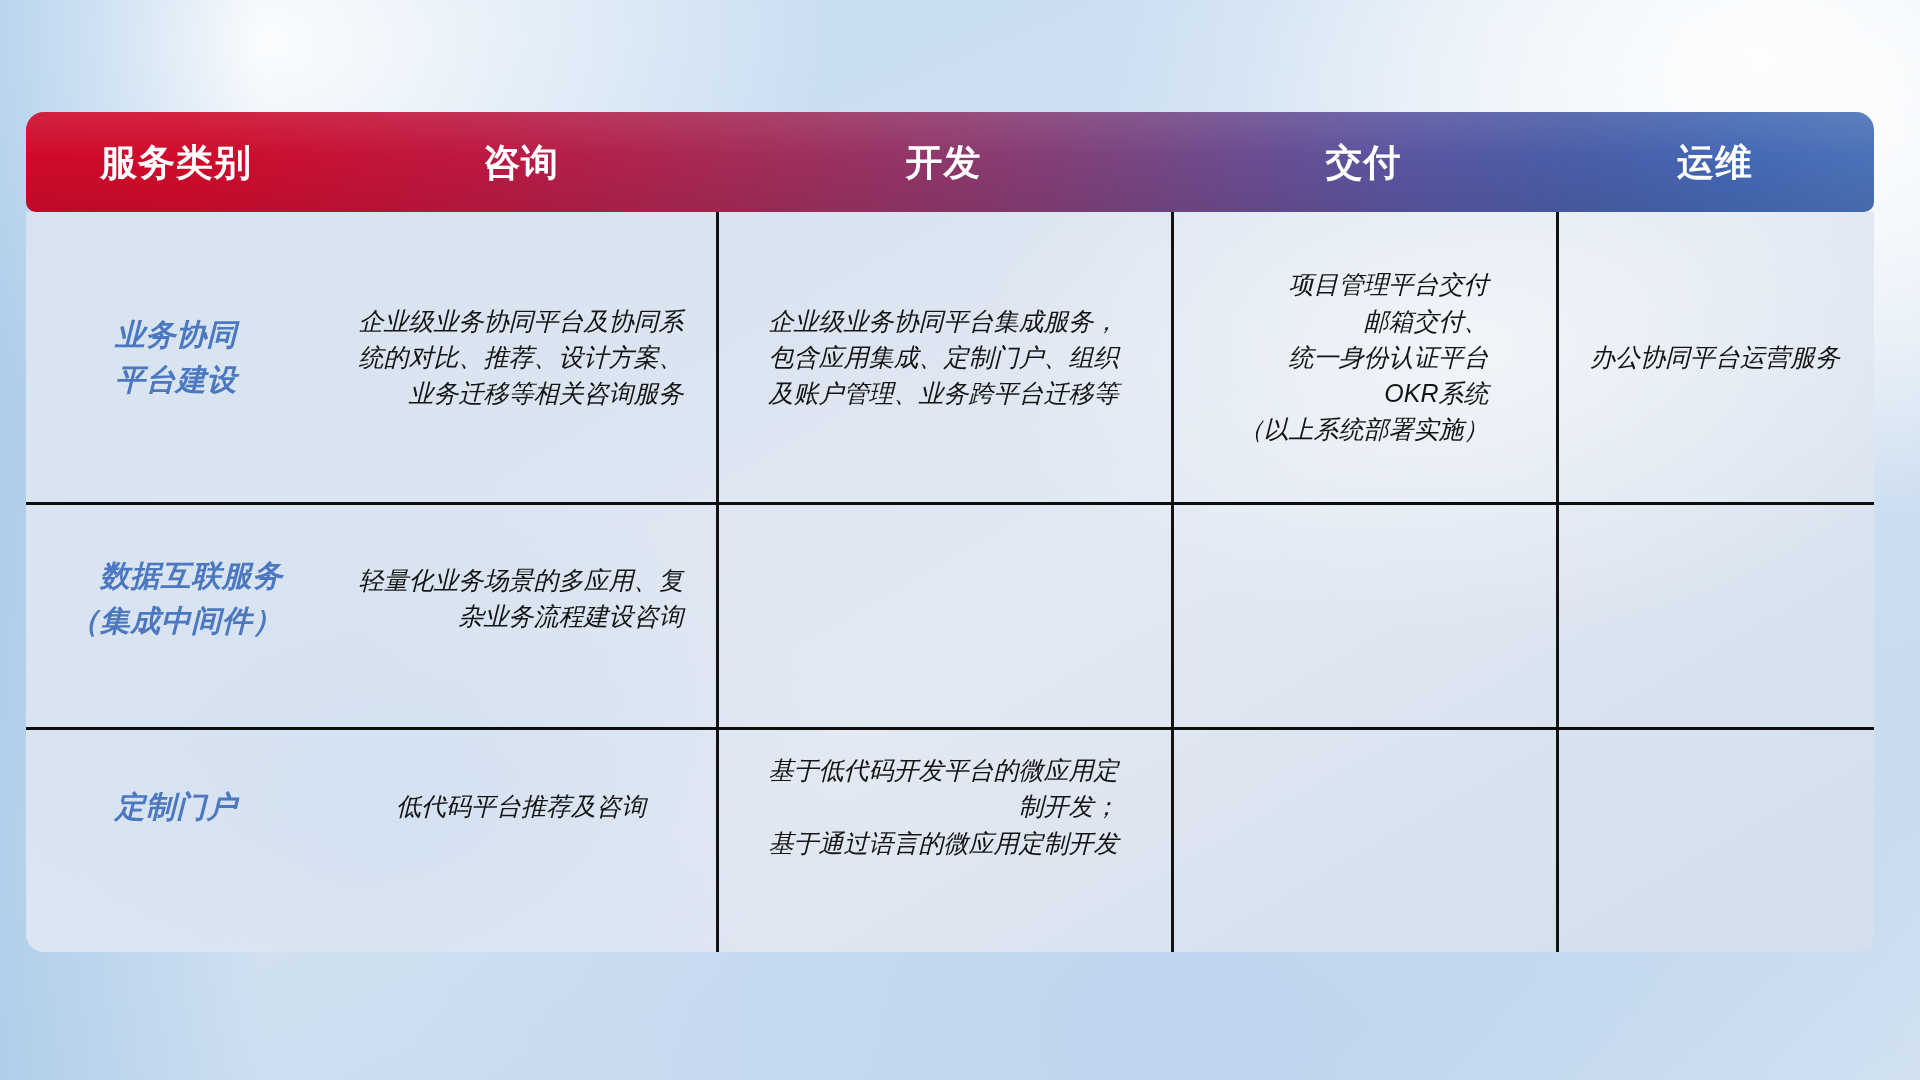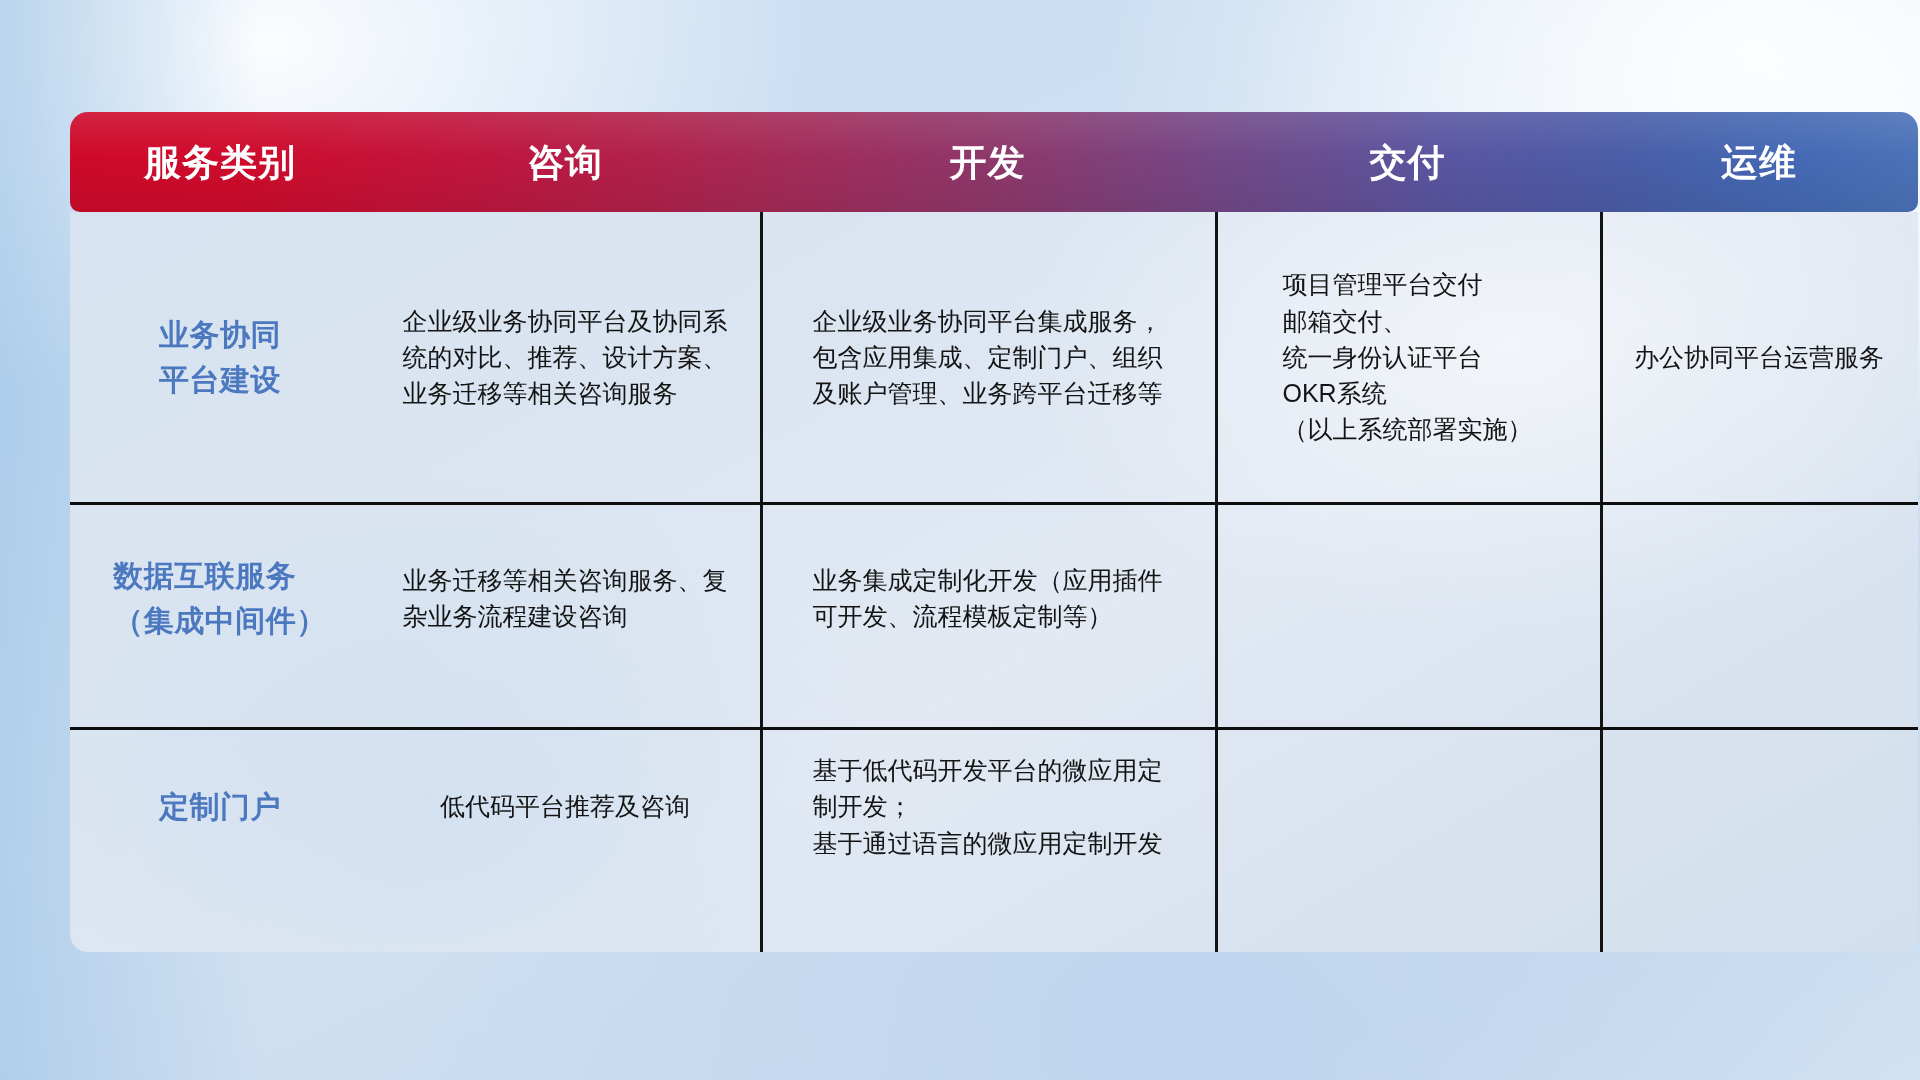--- a/index.html
+++ b/index.html
@@ -37,21 +37,20 @@
     background: radial-gradient(ellipse at 80% 10%, rgba(255,255,255,0.85) 0%, rgba(255,255,255,0.0) 70%);
   }
 
   
   #service-table {
     position: absolute;
     left: 26px;
     top: 112px;
     width: 1848px;
     height: 840px;
-    margin-left: 44px;
   }
 
   #table-header {
     position: relative;
     height: 100px;
     border-radius: 18px 18px 10px 10px;
     background: linear-gradient(90deg,
         #ce0a2b 0%,
         #cf0b2c 9%,
         #bd1840 24%,
@@ -132,25 +131,26 @@
     z-index: 4;
   }
   #col-divider-1 { left: 690px; }
   #col-divider-2 { left: 1145px; }
   #col-divider-3 { left: 1530px; }
 
   .body-cell {
     display: flex;
     align-items: center;
     justify-content: center;
-    text-align: left;
+    text-align: right;
     box-sizing: border-box;
     padding: 6px 28px;
     position: relative;
     z-index: 2;
+    font-style: italic;
   }
 
   .category-label {
     color: #4c78c0;
     font-weight: bold;
     font-size: 30px;
     line-height: 1.5;
     white-space: pre-line;
     letter-spacing: 0.5px;
   }
@@ -215,26 +215,22 @@
         <span class="cell-text">办公协同平台运营服务</span>
       </div>
     </div>
 
     <div class="body-row" id="row-2">
       <div class="body-cell col-1">
         <span class="category-label">数据互联服务
 （集成中间件）</span>
       </div>
       <div class="body-cell col-2">
-        <span class="cell-text">业务迁移等相关咨询服务、复
+        <span class="cell-text">轻量化业务场景的多应用、复
 杂业务流程建设咨询</span>
-      </div>
-      <div class="body-cell col-3">
-        <span class="cell-text">业务集成定制化开发（应用插件
-可开发、流程模板定制等）</span>
       </div>
       <div class="body-cell col-4">
         <span class="cell-text"></span>
       </div>
       <div class="body-cell col-5">
         <span class="cell-text"></span>
       </div>
     </div>
 
     <div class="body-row" id="row-3">

